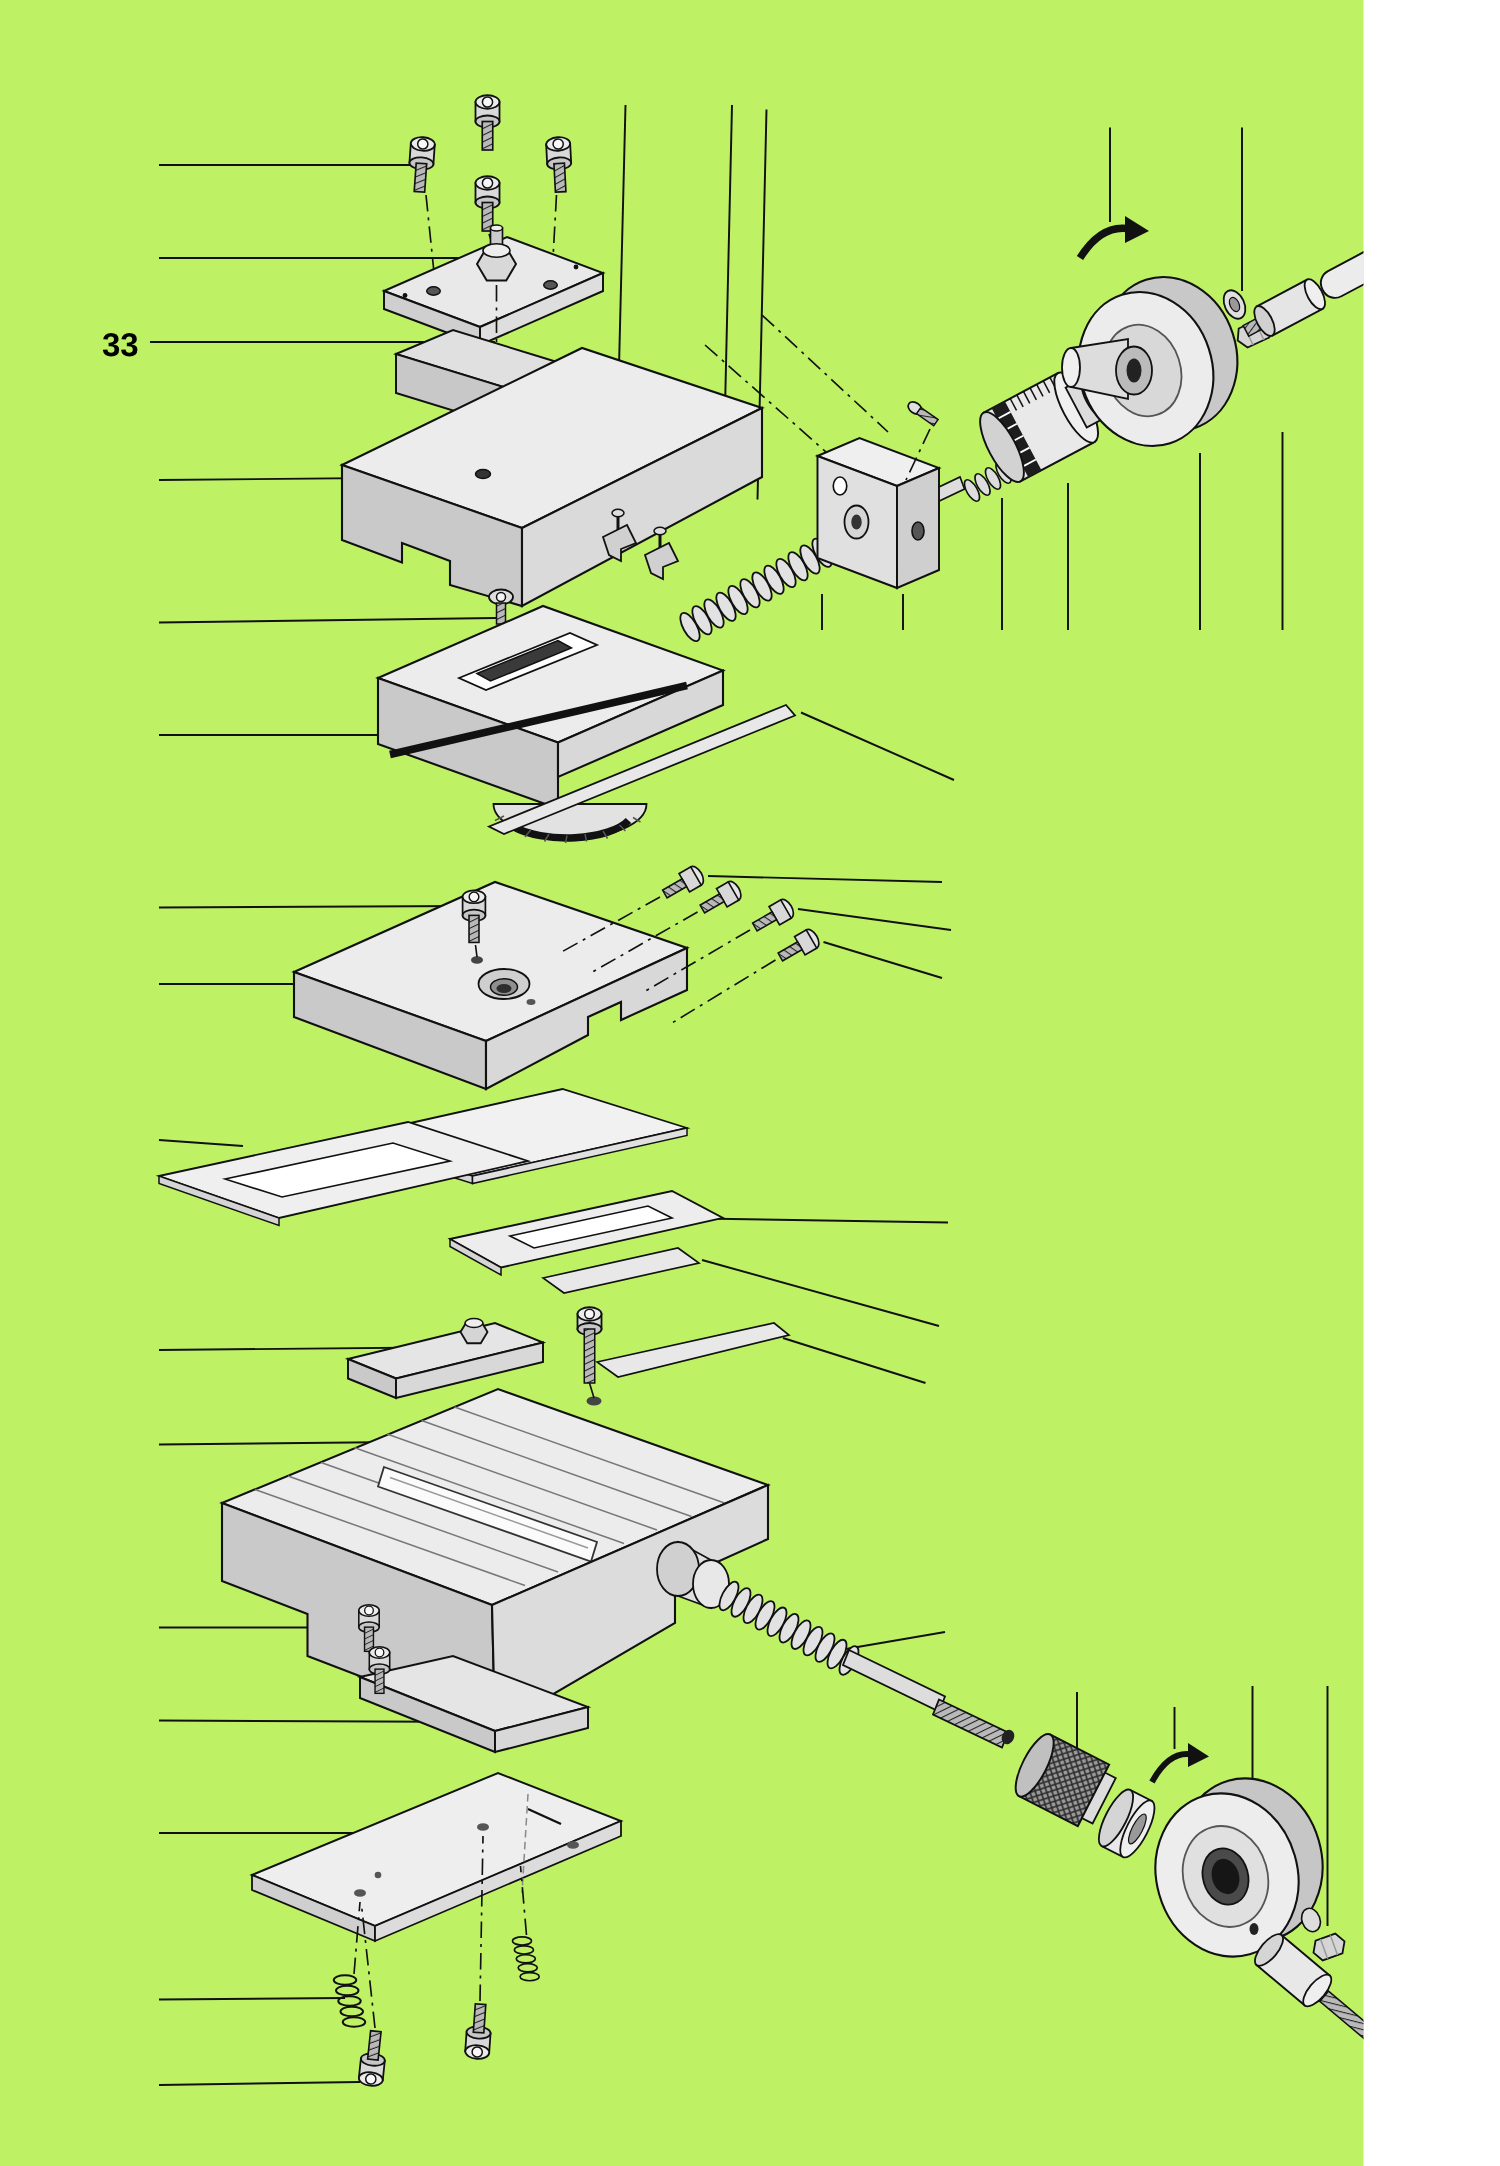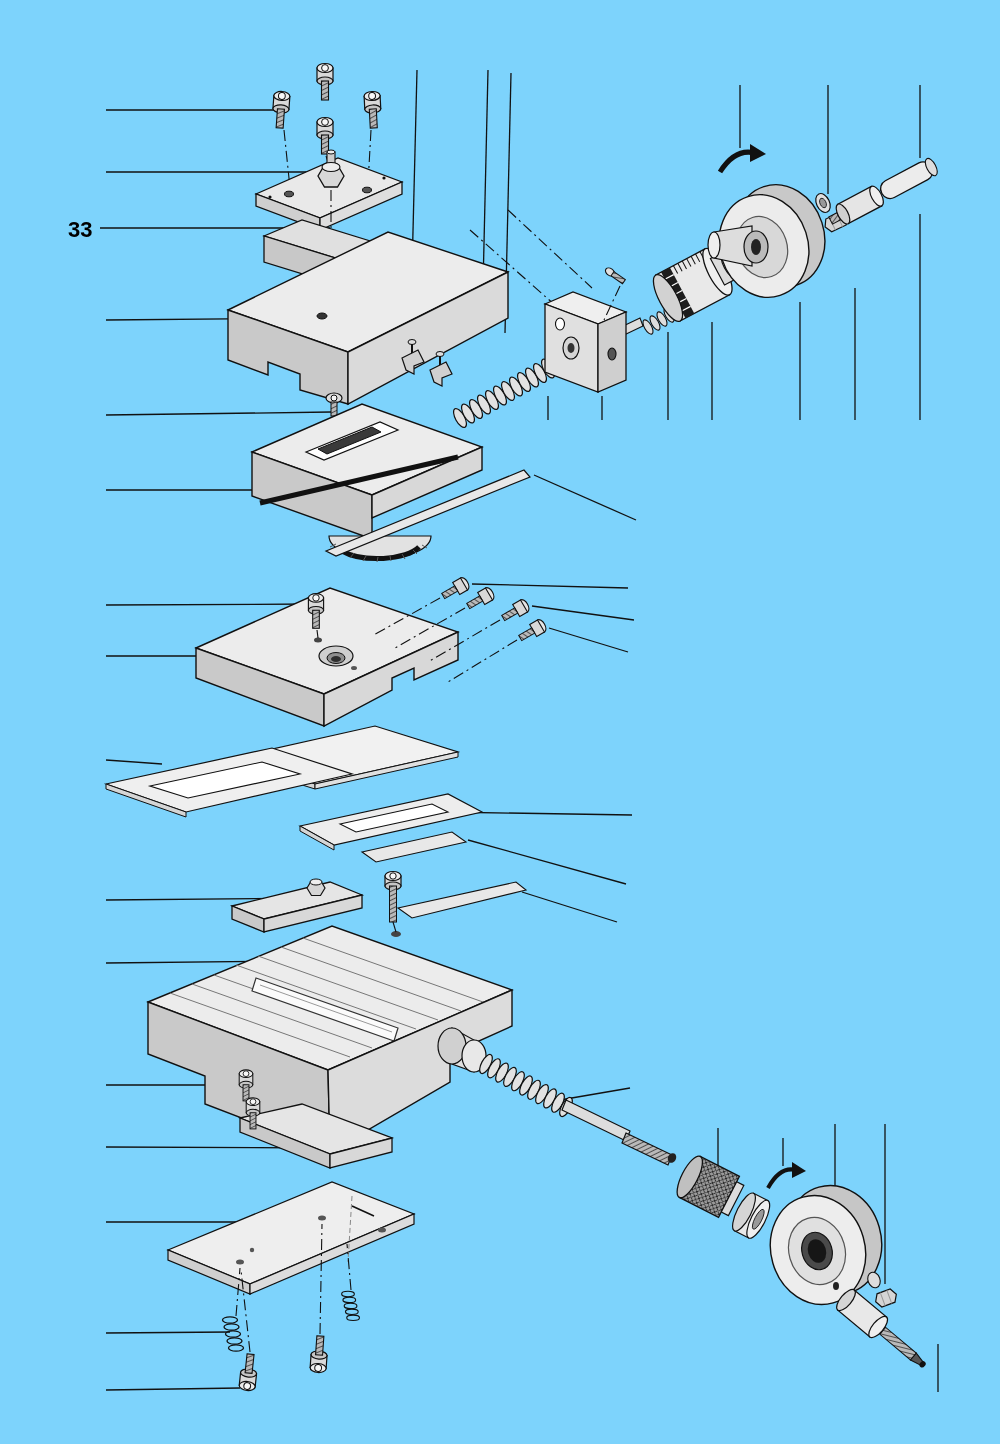--- a/index.html
+++ b/index.html
@@ -1,20 +1,20 @@
 <!DOCTYPE html>
 <html><head>
 <meta charset="utf-8">
 <style>
   html, body { margin: 0; padding: 0; background: #ffffff; }
   .stage {
     position: relative;
-    width: 1000px;
+    width: 909px;
     height: 1444px;
-    background: #7dd3fc;
+    background: #bef264;
     font-family: "Liberation Sans", sans-serif;
     overflow: hidden;
   }
   .stage svg { position: absolute; top: 0; left: 0; }
   .leader { stroke: #111; stroke-width: 1.3; fill: none; }
   .dashdot { stroke: #111; stroke-width: 1.1; fill: none; stroke-dasharray: 11 4 2 4; }
   .thin { stroke: #555; stroke-width: 1; }
   text.callout { font: bold 22px "Liberation Sans", sans-serif; fill: #000; }
 </style>
 </head>

